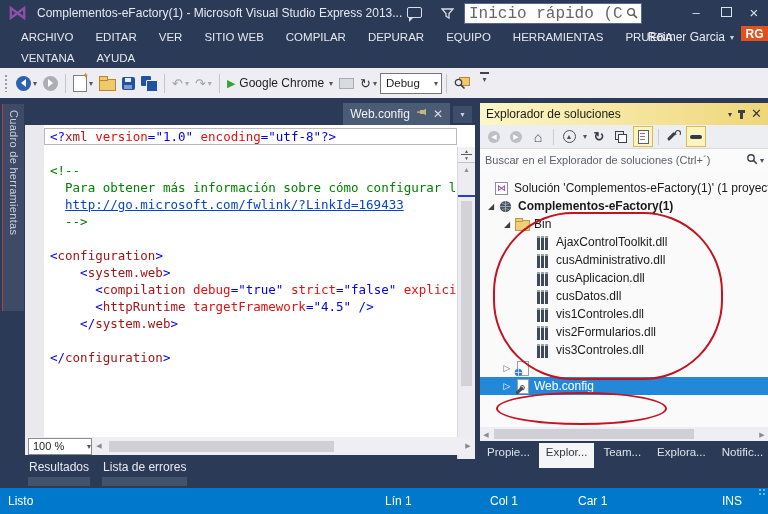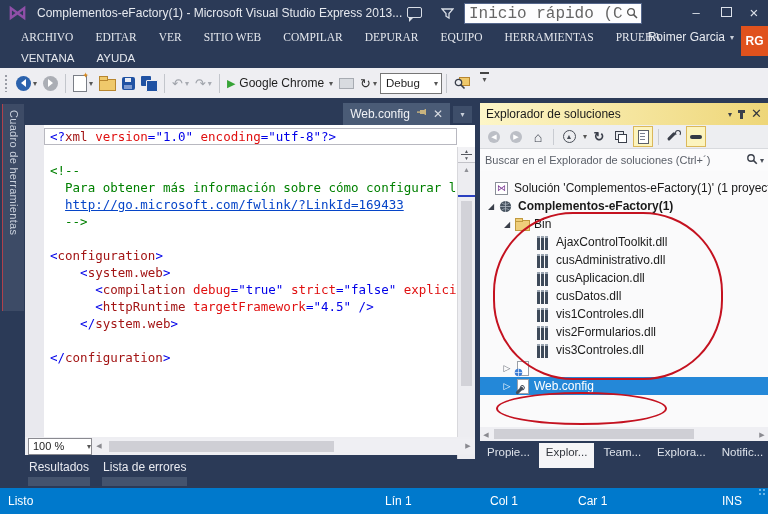--- a/index.html
+++ b/index.html
@@ -17,26 +17,26 @@
       border:1px solid #55678C;display:flex;align-items:center;}
   .qlaunch input{flex:1;border:0;outline:0;background:transparent;font-family:Liberation Mono, monospace;
       font-size:16px;color:#555;padding:0 4px;min-width:0;text-align:right;}
   .qlaunch input::placeholder{color:#666;opacity:1;}
   .winbtn{position:absolute;top:2px;width:24px;height:20px;color:#DDE2EA;display:flex;align-items:center;
       justify-content:center;font-size:13px;}
   .wb-min{left:684px;} .wb-max{left:714px;} .wb-close{left:742px;font-size:15px;}
   .maxglyph{width:9px;height:8px;border:1px solid #DDE2EA;}
   
   .menurow{position:absolute;left:0;width:768px;display:flex;align-items:center;padding-left:10px;box-sizing:border-box;}
-  .mr1{top:26px;height:22px;font-family:Liberation Serif, serif;} .mr2{top:48px;height:20px;}
+  .mr1{top:26px;height:22px;} .mr2{top:48px;height:20px;}
   .menu-item{padding:0 11px;font-size:11.5px;color:#E4E7ED;white-space:nowrap;}
   .user-area{position:absolute;right:34px;top:26px;height:22px;display:flex;align-items:center;gap:5px;}
   .user-name{font-size:12px;color:#E8EBF1;}
   .caret{font-size:8px;color:#C9CFD9;}
-  .rg-badge{position:absolute;right:0;top:26px;width:27px;height:30px;background:#E0521D;color:#fff;
+  .rg-badge{position:absolute;right:0;top:26px;width:27px;height:15px;background:#E0521D;color:#fff;
       font-size:12px;font-weight:bold;display:flex;align-items:center;justify-content:center;}
   
   .toolbar{position:absolute;left:0;top:68px;width:768px;height:30px;background:#EEEEF2;display:flex;
       align-items:center;padding-left:4px;box-sizing:border-box;}
   .tgrip{width:5px;height:18px;margin-right:4px;
       background-image:radial-gradient(circle,#9A9DA6 1px,transparent 1.2px);background-size:4px 4px;}
   .tbtn{display:flex;align-items:center;padding:0 3px;height:22px;}
   .tsep{width:1px;height:19px;background:#C3C6CC;margin:0 4px;}
   .tcaret{font-size:8px;color:#555;margin-left:2px;}
   .tcaret.dis{color:#A8ABB2;}

